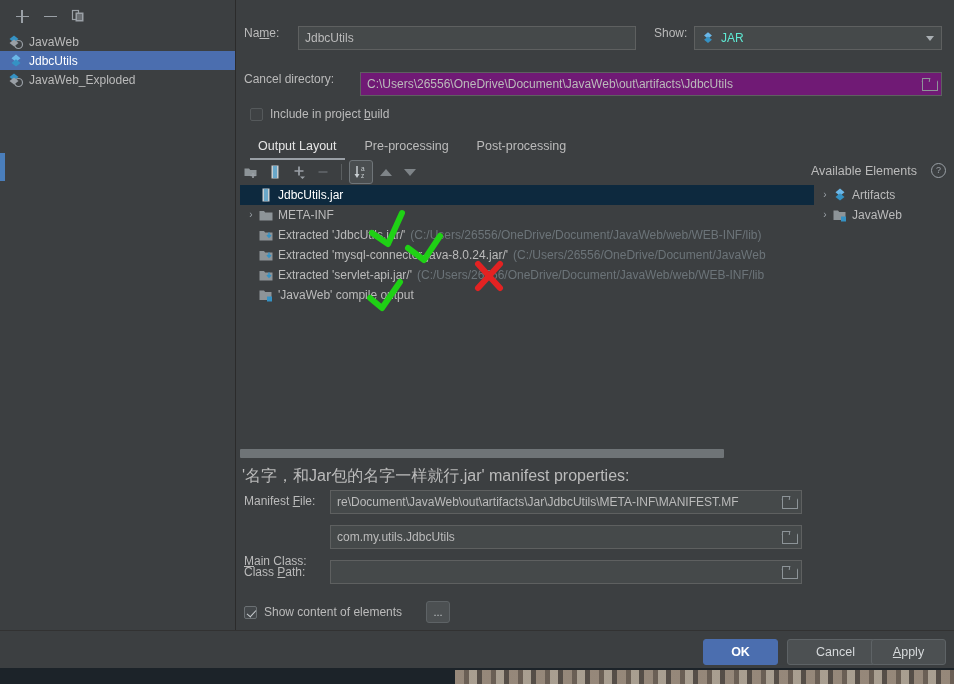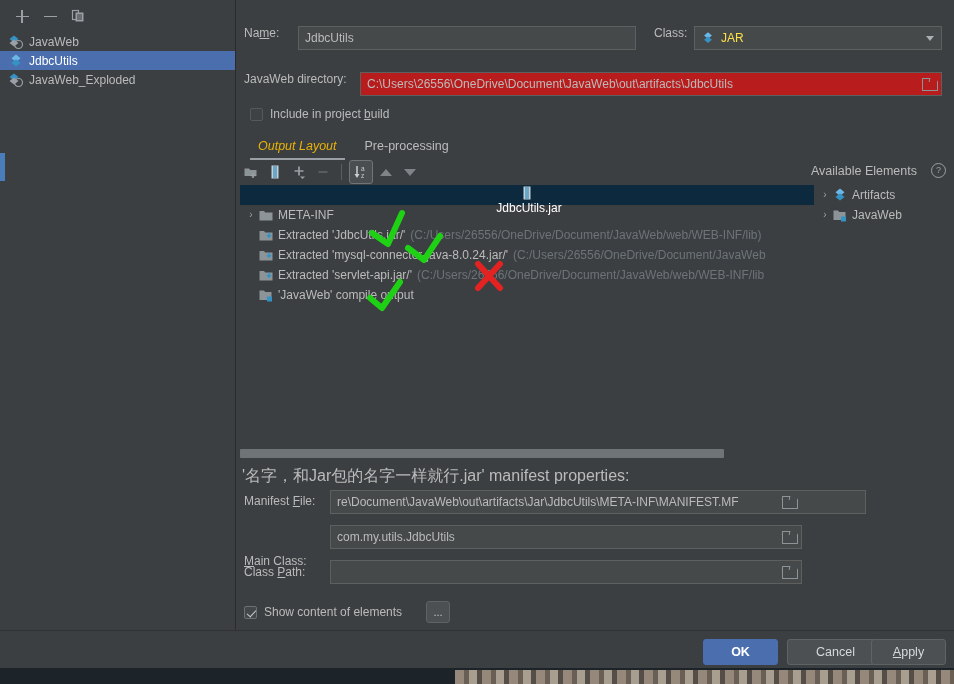--- a/index.html
+++ b/index.html
@@ -86,26 +86,26 @@
   .row-line{position:absolute;display:flex;align-items:center;}
 
   .lbl{color:#bbbbbb;font-size:12px;white-space:nowrap;}
   .lbl u{text-decoration:underline;}
 
   .textfield{
     background:#45494a;border:1px solid #5e6060;box-sizing:border-box;
     height:24px;display:flex;align-items:center;padding:0 6px;
     color:#bbbbbb;font-size:12px;white-space:nowrap;overflow:hidden;
   }
-  .textfield.readonly{background:#b91c1c;}
+  .textfield.readonly{background:#701a75;}
 
   .combo{
     background:#45494a;border:1px solid #5e6060;box-sizing:border-box;
     height:24px;display:flex;align-items:center;padding:0 4px 0 6px;
-    color:#fde047;font-size:12px;position:relative;
+    color:#5eead4;font-size:12px;position:relative;
   }
   .combo .caret{
     position:absolute;right:7px;top:50%;margin-top:-2px;
     width:0;height:0;border-left:4px solid transparent;border-right:4px solid transparent;
     border-top:5px solid #a9afb3;
   }
 
   .folder-ico{
     width:15px;height:12px;position:relative;flex:none;
   }
@@ -135,21 +135,21 @@
 
   
   .tabs{
     position:absolute;left:8px;top:134px;display:flex;align-items:flex-end;
     height:24px;
   }
   .tab{
     padding:0 14px;height:24px;line-height:24px;font-size:12.5px;
     color:#bbbbbb;cursor:default;position:relative;
   }
-  .tab.active{color:#eab308;font-style:italic;}
+  .tab.active{color:#e5e5e5;}
   .tab.active:after{
     content:"";position:absolute;left:6px;right:6px;bottom:-2px;height:2px;
     background:#9aa0a6;
   }
 
   
   .layout-toolbar{
     position:absolute;left:4px;top:160px;width:574px;height:24px;
     display:flex;align-items:center;gap:2px;
   }
@@ -293,52 +293,55 @@
     <div class="content">
 
       <div class="row-line" style="left:8px;top:26px;">
         <span class="lbl">Na<u>m</u>e:</span>
       </div>
       <div class="textfield" style="position:absolute;left:62px;top:26px;width:338px;">
         <span>JdbcUtils</span>
       </div>
 
       <div class="row-line" style="left:418px;top:26px;">
-        <span class="lbl">Class:</span>
+        <span class="lbl">Show:</span>
       </div>
       <div class="combo" style="position:absolute;left:458px;top:26px;width:248px;">
         <svg width="14" height="14" viewBox="0 0 16 16" style="margin-right:6px;flex:none;">
           <polygon points="8,1.5 12.5,5.2 8,8.9 3.5,5.2" fill="#6ab7e8"></polygon>
           <polygon points="8,6.2 12.5,9.9 8,13.6 3.5,9.9" fill="#3592c4"></polygon>
         </svg>
         <span>JAR</span>
         <span class="caret"></span>
       </div>
 
       <div class="row-line" style="left:8px;top:72px;">
-        <span class="lbl">JavaWeb directory:</span>
+        <span class="lbl">Cancel directory:</span>
       </div>
       <div class="textfield readonly" style="position:absolute;left:124px;top:72px;width:582px;padding-right:26px;">
         <span>C:\Users\26556\OneDrive\Document\JavaWeb\out\artifacts\JdbcUtils</span>
       </div>
       <div style="position:absolute;left:686px;top:78px;">
         <div class="folder-ico"></div>
       </div>
 
       <div class="row-line" style="left:14px;top:107px;">
         <div class="cbx disabled"></div>
         <span class="lbl">Include in project <u>b</u>uild</span>
       </div>
 
       <div class="tabs">
         <div class="tab active">
           <span>Output Layout</span>
         </div>
         <div class="tab">
           <span>Pre-processing</span>
+        </div>
+        <div class="tab">
+          <span>Post-processing</span>
         </div>
       </div>
 
       <div class="layout-toolbar">
         <div class="ltb">
           <svg width="16" height="16" viewBox="0 0 16 16">
             <path d="M1.5 4.5 H6 l1.3 1.6 H13.5 v6 H1.5 Z" fill="#8d9498"></path>
             <path d="M10 9 v5 M7.5 11.5 h5" stroke="#9aa0a6" stroke-width="1.6" fill="none"></path>
           </svg>
         </div>
@@ -383,21 +386,21 @@
         </div>
       </div>
 
       <div class="avail-label">
         <span>Available Elements</span>
         <span class="help-ico">?</span>
       </div>
 
       <div class="tree-wrap">
 
-        <div class="tree-row selected" style="padding-left:4px;flex-direction:column;">
+        <div class="tree-row selected" style="padding-left:4px;">
           <span class="twisty"></span>
           <svg class="tree-ico" viewBox="0 0 16 16">
             <rect x="4.5" y="1.5" width="7" height="13" fill="#c8ced1"></rect>
             <g stroke="#3592c4" stroke-width="1.3">
               <line x1="6" y1="3" x2="10" y2="3"></line>
                 <line x1="6" y1="5" x2="10" y2="5"></line>
               <line x1="6" y1="7" x2="10" y2="7"></line>
                 <line x1="6" y1="9" x2="10" y2="9"></line>
               <line x1="6" y1="11" x2="10" y2="11"></line>
                 <line x1="6" y1="13" x2="10" y2="13"></line>
@@ -471,21 +474,21 @@
           </svg>
           <span>JavaWeb</span>
         </div>
       </div>
 
       <div class="manifest-title">'名字，和Jar包的名字一样就行.jar' manifest properties:</div>
 
       <div class="row-line" style="left:8px;top:494px;align-items:flex-end;">
         <span class="lbl">Manifest <u>F</u>ile:</span>
       </div>
-      <div class="textfield" style="position:absolute;left:94px;top:490px;width:536px;padding-right:26px;">
+      <div class="textfield" style="position:absolute;left:94px;top:490px;width:472px;padding-right:26px;">
         <span>re\Document\JavaWeb\out\artifacts\Jar\JdbcUtils\META-INF\MANIFEST.MF</span>
       </div>
       <div style="position:absolute;left:546px;top:496px;">
         <div class="folder-ico"></div>
       </div>
 
       <div class="row-line" style="left:8px;top:554px;">
         <span class="lbl"><u>M</u>ain Class:</span>
       </div>
       <div class="textfield" style="position:absolute;left:94px;top:525px;width:472px;padding-right:26px;">

